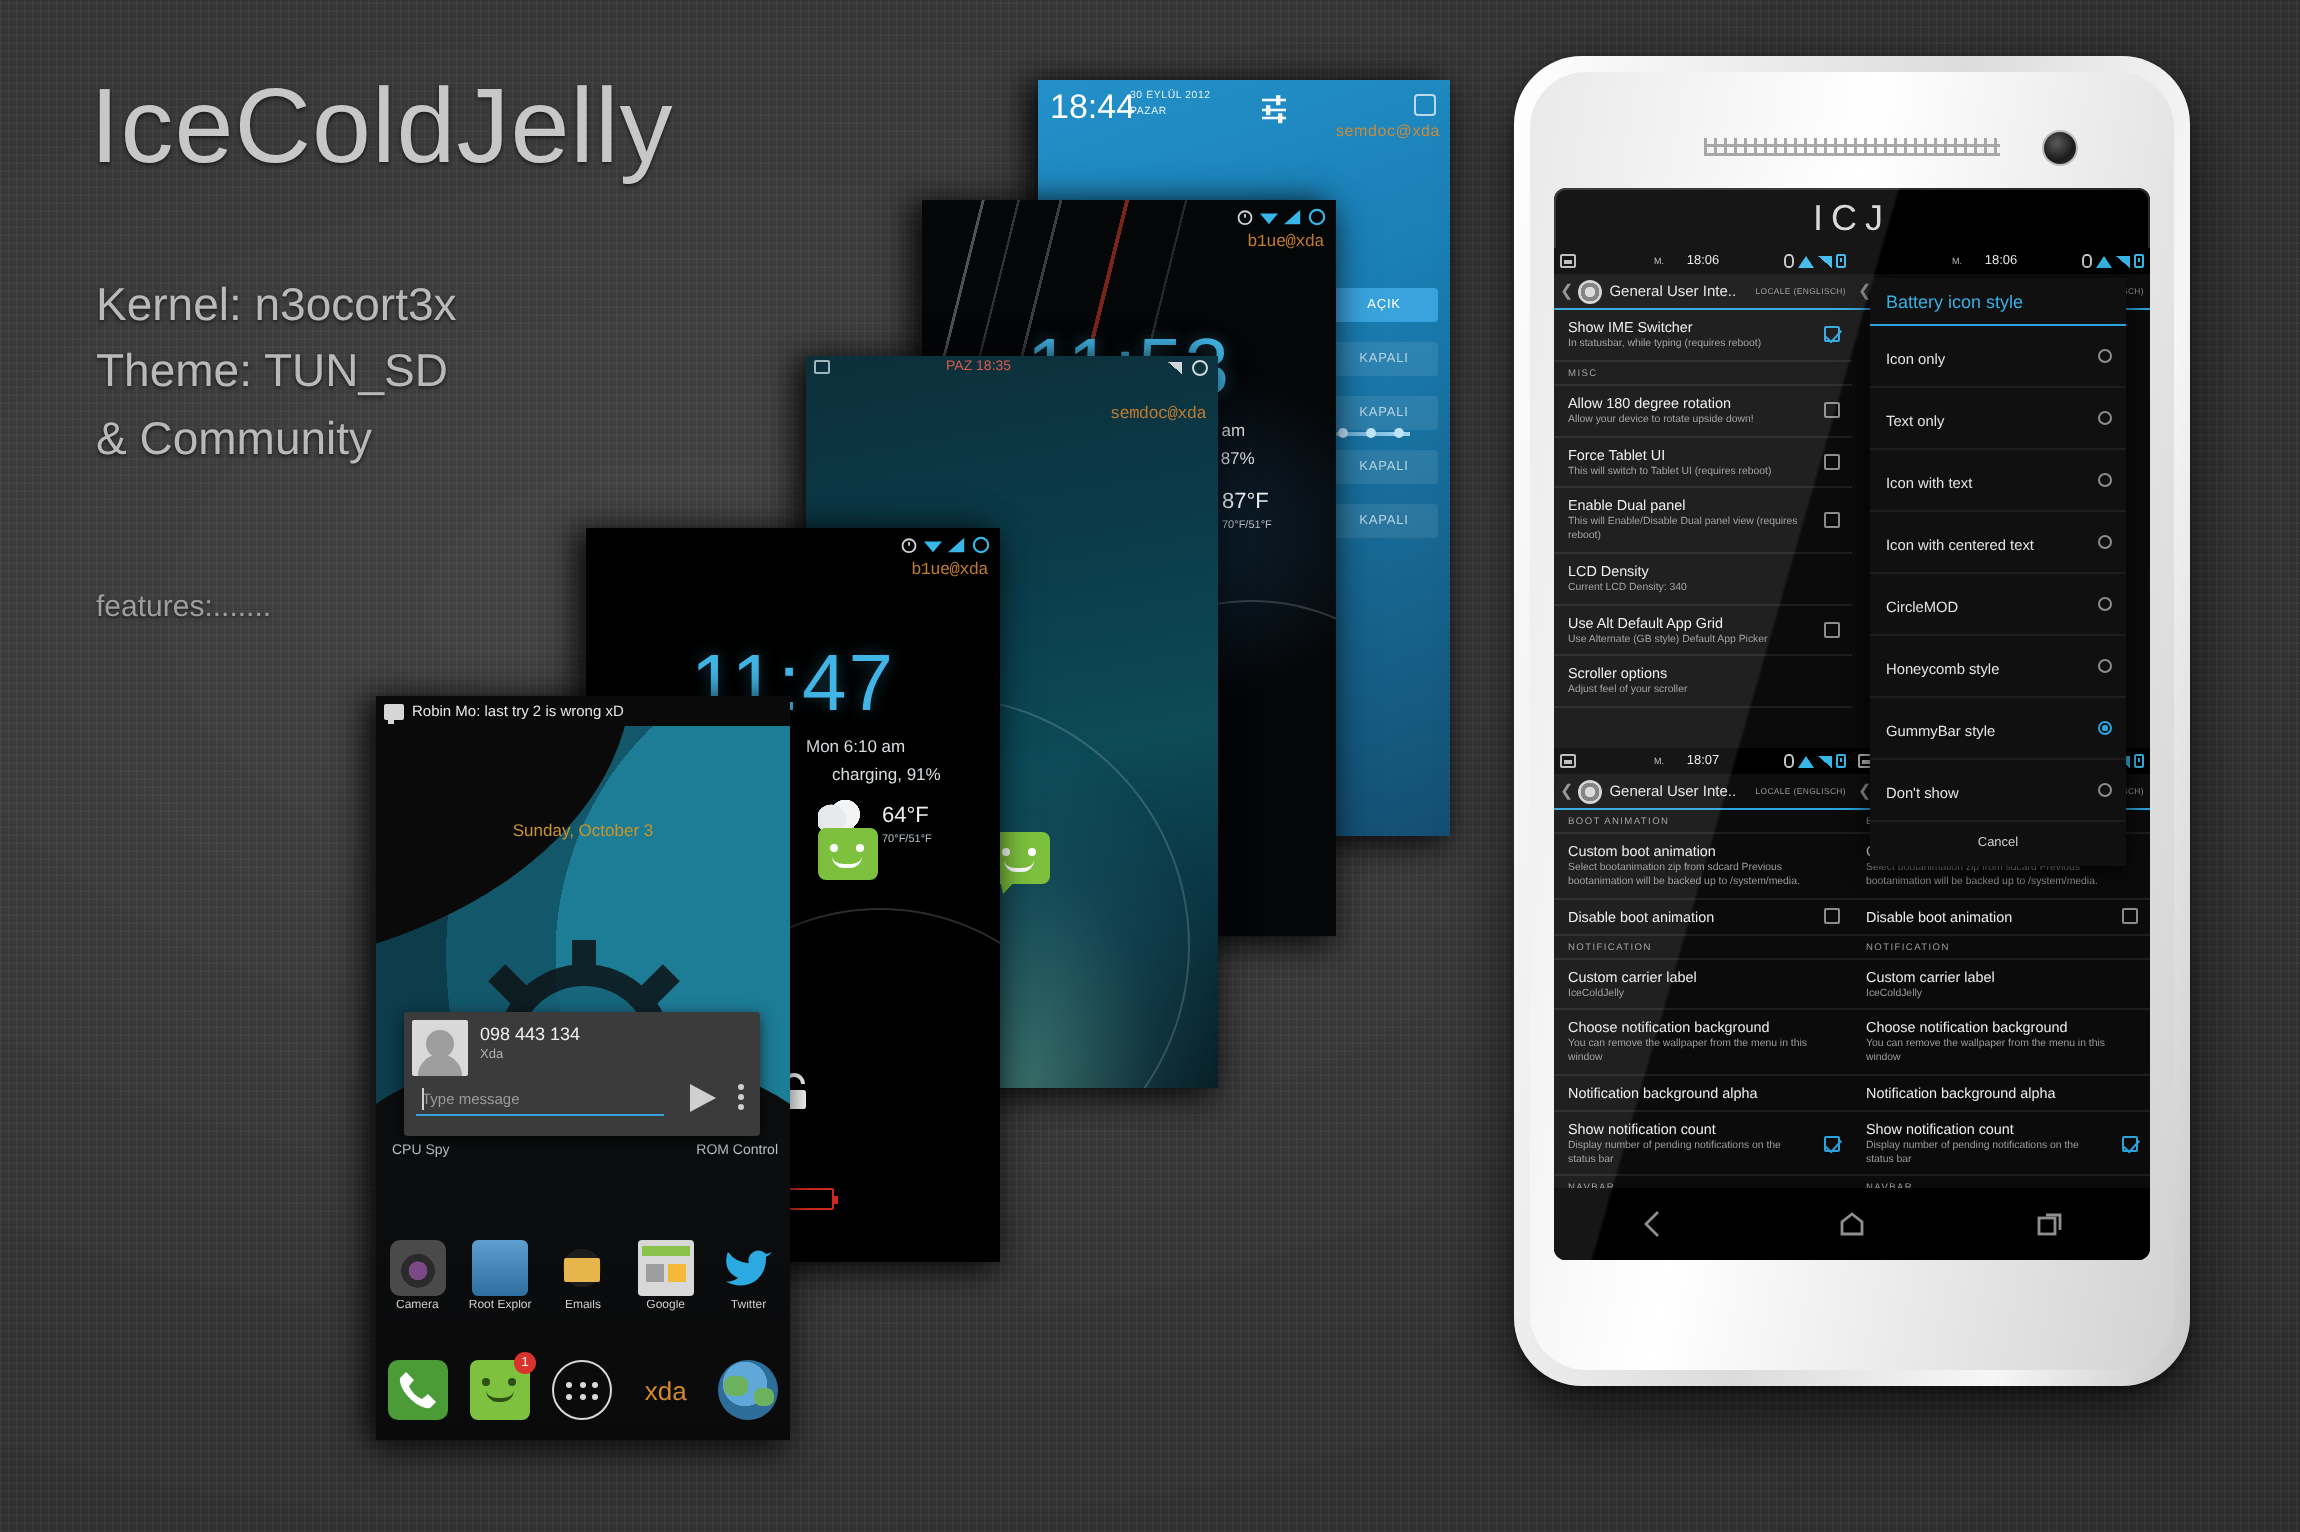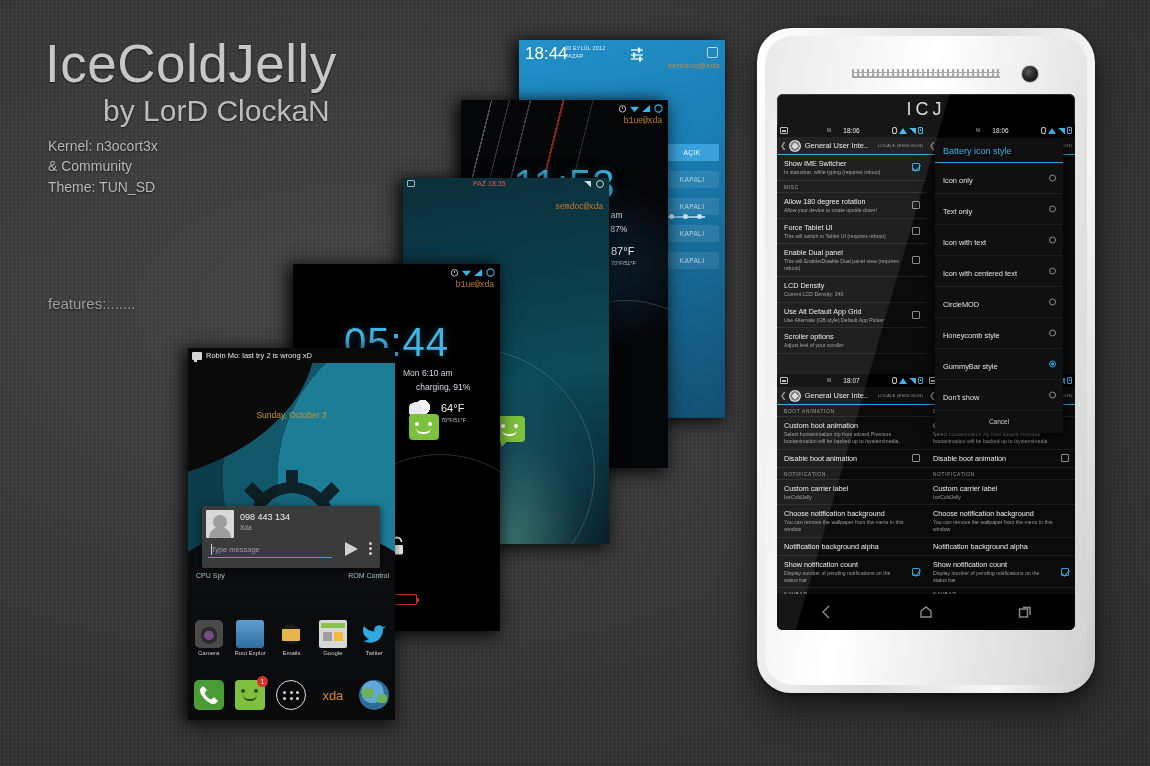--- a/index.html
+++ b/index.html
@@ -24,21 +24,21 @@
   #app-title{
     font-size:53px; font-weight:300; color:#c7c7c7; letter-spacing:.5px;
     line-height:1.05; text-shadow:0 1px 2px rgba(0,0,0,.6);
   }
   #app-author{
     font-size:30px; font-weight:300; color:#bdbdbd; margin-left:58px; margin-top:2px;
     text-shadow:0 1px 2px rgba(0,0,0,.6);
   }
   #meta-block{ position:absolute; left:48px; top:136px; z-index:30; }
   .meta-line{
-    font-size:14px; color:#b9b9b9; line-height:1.45; font-weight:300;
+    font-size:23px; color:#b9b9b9; line-height:1.45; font-weight:300;
     text-shadow:0 1px 2px rgba(0,0,0,.6);
   }
   #features-line{
     position:absolute; left:48px; top:295px; z-index:30;
     font-size:15px; color:#9e9e9e; font-weight:300;
     text-shadow:0 1px 2px rgba(0,0,0,.6);
   }
 
   
   .shot{
@@ -338,26 +338,25 @@
   .rb.on:after{ content:""; position:absolute; left:1.4px; top:1.4px; width:2.6px;height:2.6px;border-radius:50%;background:#2ba4dd;}
   #dcancel{ text-align:center; font-size:6.5px; color:#cfcfcf; padding:7px 0 8px;}
 </style>
 </head>
 <body>
 
 <div id="bg-texture"></div>
 
 <div id="title-block">
   <div id="app-title">IceColdJelly</div>
-  <div id="app-author">by  LorD ClockaN</div>
 </div>
 <div id="meta-block">
   <div class="meta-line">Kernel: n3ocort3x</div>
+  <div class="meta-line">Theme: TUN_SD</div>
   <div class="meta-line">&amp; Community</div>
-  <div class="meta-line">Theme: TUN_SD</div>
 </div>
 <div id="features-line">features:.......</div>
 
 <div class="shot" id="shot-notif">
   <div class="np-bg"></div>
   <div class="np-top">
     <span class="np-time">18:44</span>
     <div class="np-date">
       <div>30 EYLÜL 2012</div>
       <div>PAZAR</div>
@@ -468,21 +467,21 @@
         <path d="M0 3 L5 9 L10 3 Z" fill="#37b6e8"></path>
       </svg>
     <svg class="ic" viewBox="0 0 10 10">
         <path d="M0 9 L9 1 L9 9 Z" fill="#37b6e8"></path>
       </svg>
     <svg class="ic" viewBox="0 0 10 10">
         <circle cx="5" cy="5" r="4" fill="none" stroke="#37b6e8" stroke-width="1.2"></circle>
       </svg>
   </div>
   <div class="ls-user">b1ue@xda</div>
-  <div class="ls-clock cyan" style="top:56px">05:44</div>
+  <div class="ls-clock cyan" style="top:56px">11:47</div>
   <div class="ls-alarm" style="left:110px; top:104px">Mon 6:10 am</div>
   <div class="ls-batt" style="left:123px; top:118px">charging, 91%</div>
   <div class="ls-cloud" style="left:116px; top:136px"></div>
   <div class="ls-weather-t" style="left:148px; top:138px">64°F</div>
   <div class="ls-weather-s" style="left:148px; top:153px">70°F/51°F</div>
   <div class="ls-ring" style="left:32px; top:190px; width:230px; height:230px;"></div>
   <div style="position:absolute;left:116px;top:150px;width:30px;height:26px;background:#7ec13f;border-radius:4px;z-index:6;">
     <div style="position:absolute;left:6px;top:8px;width:4px;height:4px;border-radius:50%;background:#fff;"></div>
     <div style="position:absolute;left:19px;top:8px;width:4px;height:4px;border-radius:50%;background:#fff;"></div>
     <div style="position:absolute;left:7px;top:14px;width:15px;height:6px;border-bottom:2px solid #fff;border-radius:0 0 9px 9px;"></div>

